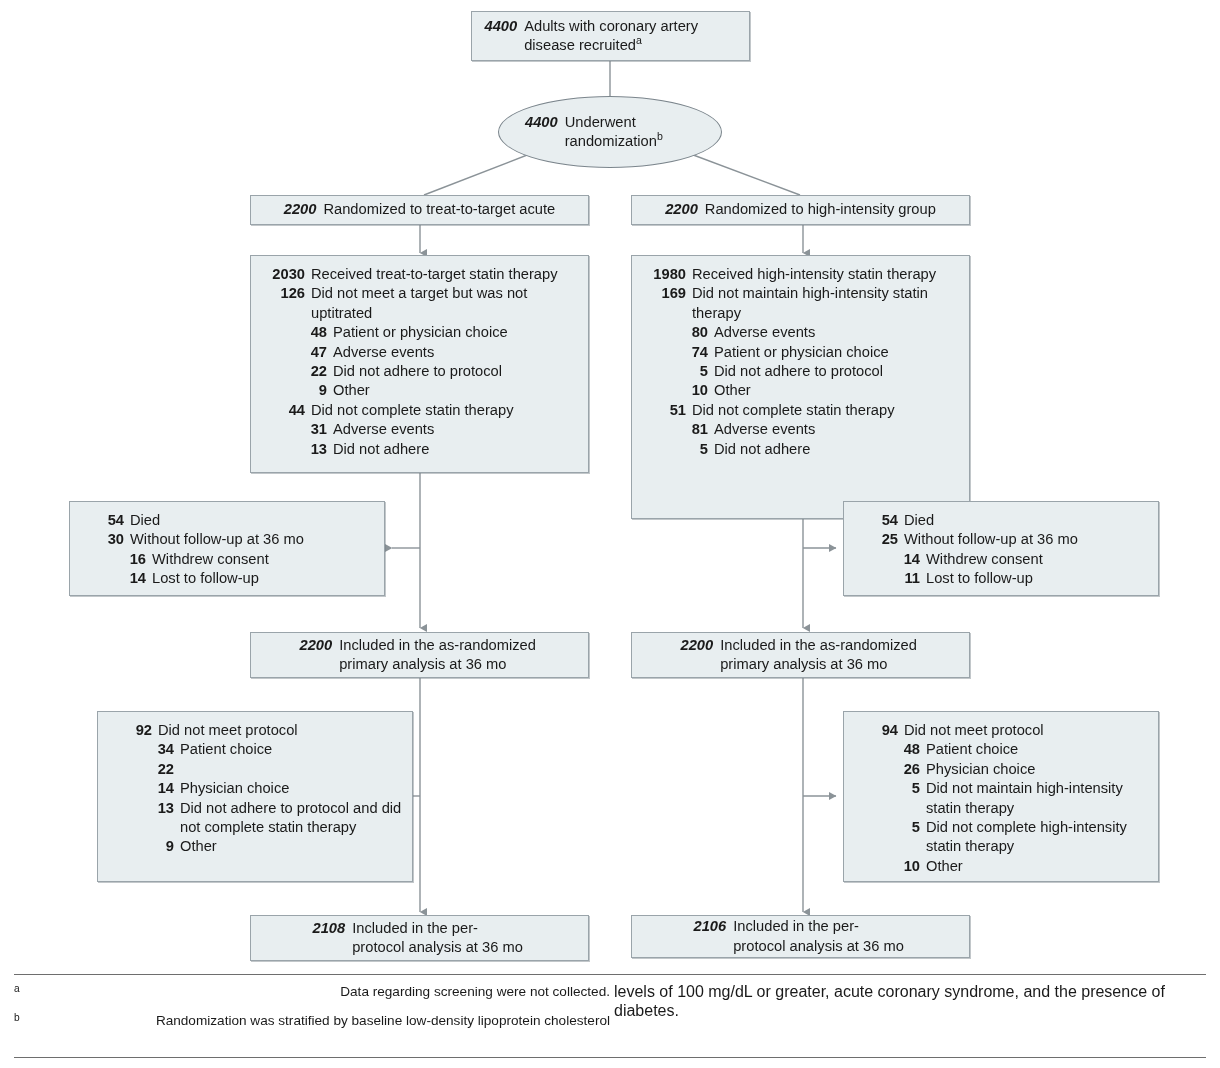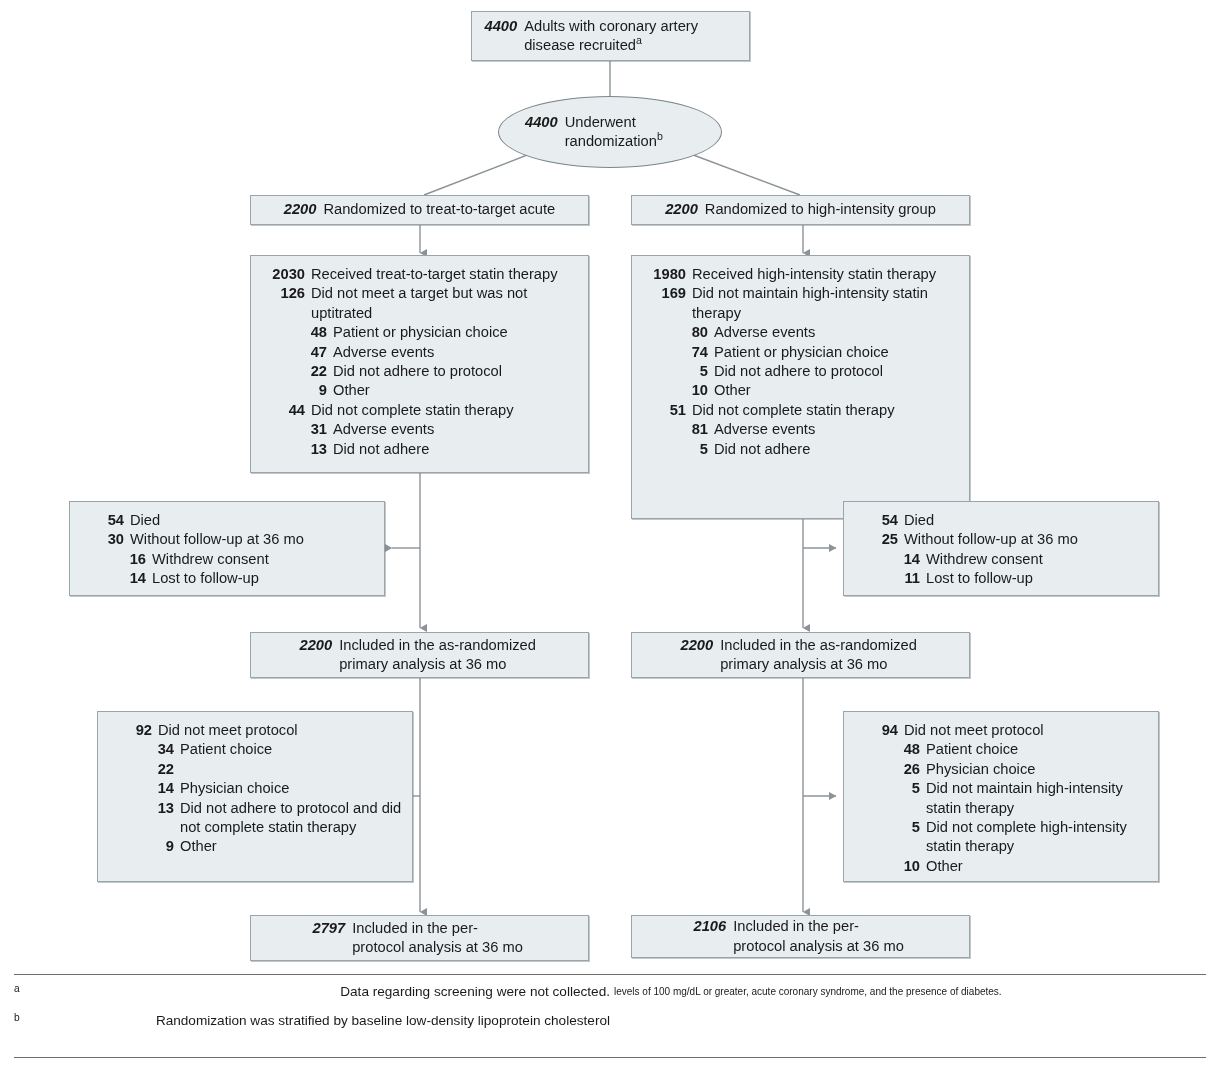--- a/index.html
+++ b/index.html
@@ -122,21 +122,21 @@
     margin-bottom: 10px;
   }
   .fn-mark {
     font-size: 10.2px;
     line-height: 12px;
     padding-top: 1px;
     padding-right: 4px;
     flex: 0 0 auto;
   }
   .fn-text { flex: 1 1 auto; text-align: right; }
-  .fn-cont { font-size: 10px; line-height: 19px; }
+  .fn-cont { font-size: 16px; line-height: 19px; }
 </style>
 </head>
 <body>
 
 <div class="canvas">
 
   <svg class="lines" viewBox="0 0 1220 1068">
     <defs>
       <marker id="arrowDown" markerWidth="9" markerHeight="9" refX="4.5" refY="7.6" orient="auto" markerUnits="userSpaceOnUse">
         <path d="M0.6,0.6 L4.5,7.8 L8.4,0.6 z" fill="#8b9398"></path>
@@ -392,21 +392,21 @@
         </div>
         <div class="row lvl1">
           <span class="n">10</span>
           <span class="t">Other</span>
         </div>
       </div>
   </div>
 
   <div class="box center-box" style="left:250px; top:915px; width:339px; height:46px;">
     <div class="center-inner" style="max-width:214px;">
-      <span class="n">2797</span>
+      <span class="n">2108</span>
       <span class="t">Included in the per-protocol analysis at 36 mo</span>
     </div>
   </div>
 
   <div class="box center-box" style="left:631px; top:915px; width:339px; height:43px;">
     <div class="center-inner" style="max-width:214px;">
       <span class="n">2106</span>
       <span class="t">Included in the per-protocol analysis at 36 mo</span>
     </div>
   </div>

